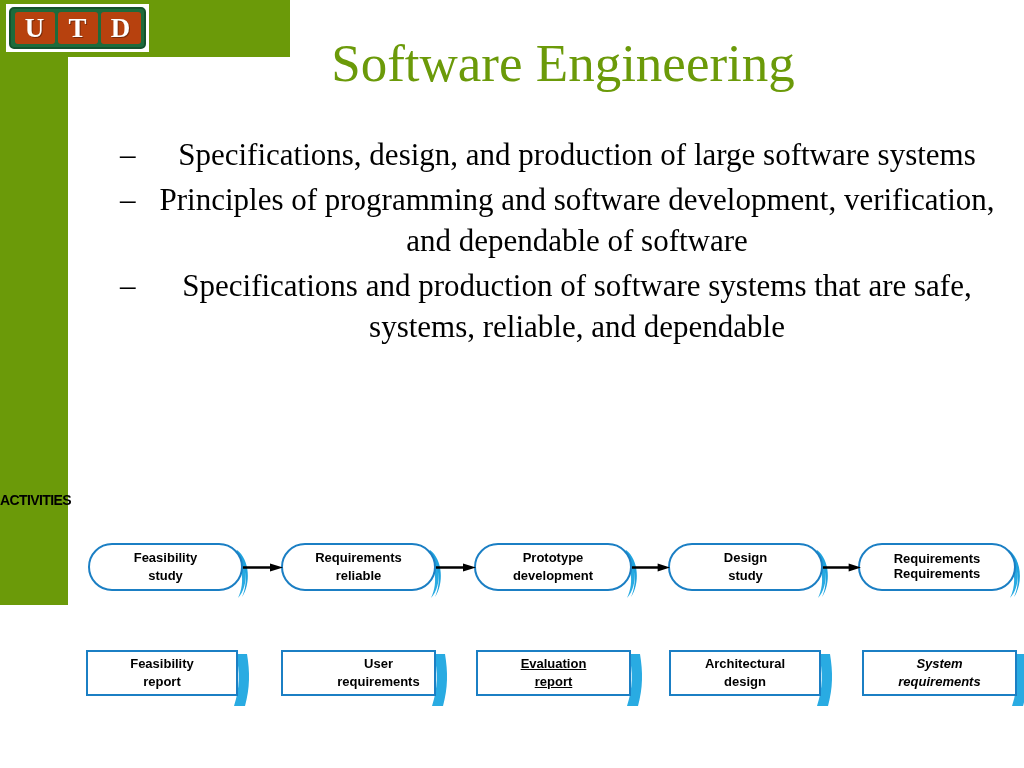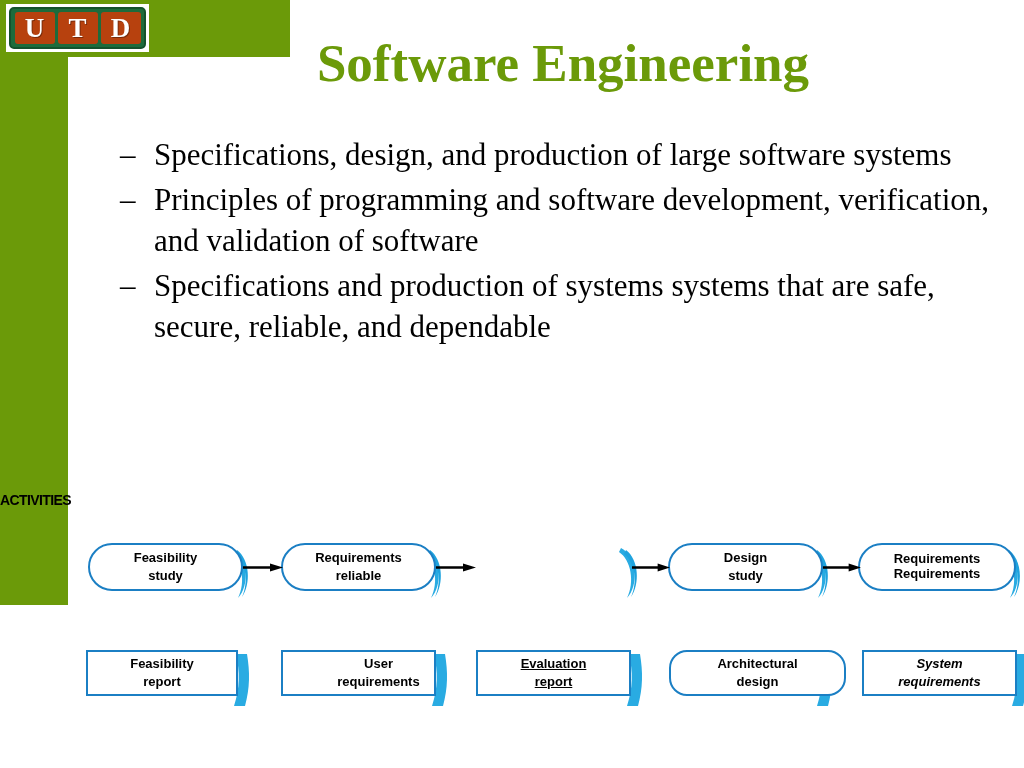--- a/index.html
+++ b/index.html
@@ -75,21 +75,21 @@
     text-shadow: 1px 1px 0 rgba(0,0,0,0.35);
   }
 
   
   #slide-title {
     position: absolute;
     left: 118px; top: 36px;
     width: 890px;
     text-align: center;
     font-family: "Liberation Serif", serif;
-    font-weight: bold;
+    font-weight: normal;
     font-size: 53px;
     line-height: 1.05;
     color: #6b9a09;
     z-index: 5;
   }
 
   
   #bullet-list {
     position: absolute;
     left: 120px; top: 135px;
@@ -103,21 +103,21 @@
     font-size: 31px;
     line-height: 1.32;
     color: #000000;
     margin-bottom: 4px;
   }
   .bullet-dash {
     width: 34px;
     flex: 0 0 34px;
     font-size: 31px;
   }
-  .bullet-text { flex: 1 1 auto; }
+  .bullet-text { flex: 1 1 auto; text-align: center; }
 
   
   #diagram {
     position: absolute;
     left: 0; top: 492px;
     width: 1024px; height: 276px;
     z-index: 5;
     font-family: "Liberation Sans", sans-serif;
   }
   #activities-label {
@@ -214,42 +214,47 @@
 
 <div id="bullet-list">
 
   <div class="bullet-row">
     <span class="bullet-dash">–</span>
     <span class="bullet-text">Specifications, design, and production of large software systems</span>
   </div>
 
   <div class="bullet-row">
     <span class="bullet-dash">–</span>
-    <span class="bullet-text">Principles of programming and software development, verification, and validation of software</span>
+    <span class="bullet-text">Principles of programming and software development, verification, and dependable of software</span>
   </div>
 
   <div class="bullet-row">
     <span class="bullet-dash">–</span>
-    <span class="bullet-text">Specifications and production of systems systems that are safe, secure, reliable, and dependable</span>
+    <span class="bullet-text">Specifications and production of software systems that are safe, systems, reliable, and dependable</span>
   </div>
 
 </div>
 
 <div id="diagram">
 
   <div id="activities-label">ACTIVITIES</div>
 
   <div class="activity-node" style="left:88px;  width:155px;">
     <span>
       <span>Feasibility</span><br><span>study</span>
     </span>
   </div>
   <div class="activity-node" style="left:281px; width:155px;">
     <span>
       <span>Requirements</span><br><span>reliable</span>
+    </span>
+  </div>
+  <div class="activity-node" style="left:474px; width:158px;">
+    <span>
+      <span>Prototype</span><br><span>development</span>
     </span>
   </div>
   <div class="activity-node" style="left:668px; width:155px;">
     <span>
       <span>Design</span><br><span>study</span>
     </span>
   </div>
   <div class="activity-node tight" style="left:858px; width:158px;">
     <span>
       <span>Requirements</span><br><span>Requirements</span>
@@ -298,21 +303,21 @@
   <div class="deliverable-node" style="left:281px; width:155px;padding-left:40px;">
     <span>
       <span>User</span><br><span>requirements</span>
     </span>
   </div>
   <div class="deliverable-node" style="left:476px; width:155px;text-decoration:underline;">
     <span>
       <span>Evaluation</span><br><span>report</span>
     </span>
   </div>
-  <div class="deliverable-node" style="left:669px; width:177px;border-radius:18px;">
+  <div class="deliverable-node" style="left:669px; width:152px;">
     <span>
       <span>Architectural</span><br><span>design</span>
     </span>
   </div>
   <div class="deliverable-node" style="left:862px; width:155px;font-style:italic;">
     <span>
       <span>System</span><br><span>requirements</span>
     </span>
   </div>
 

